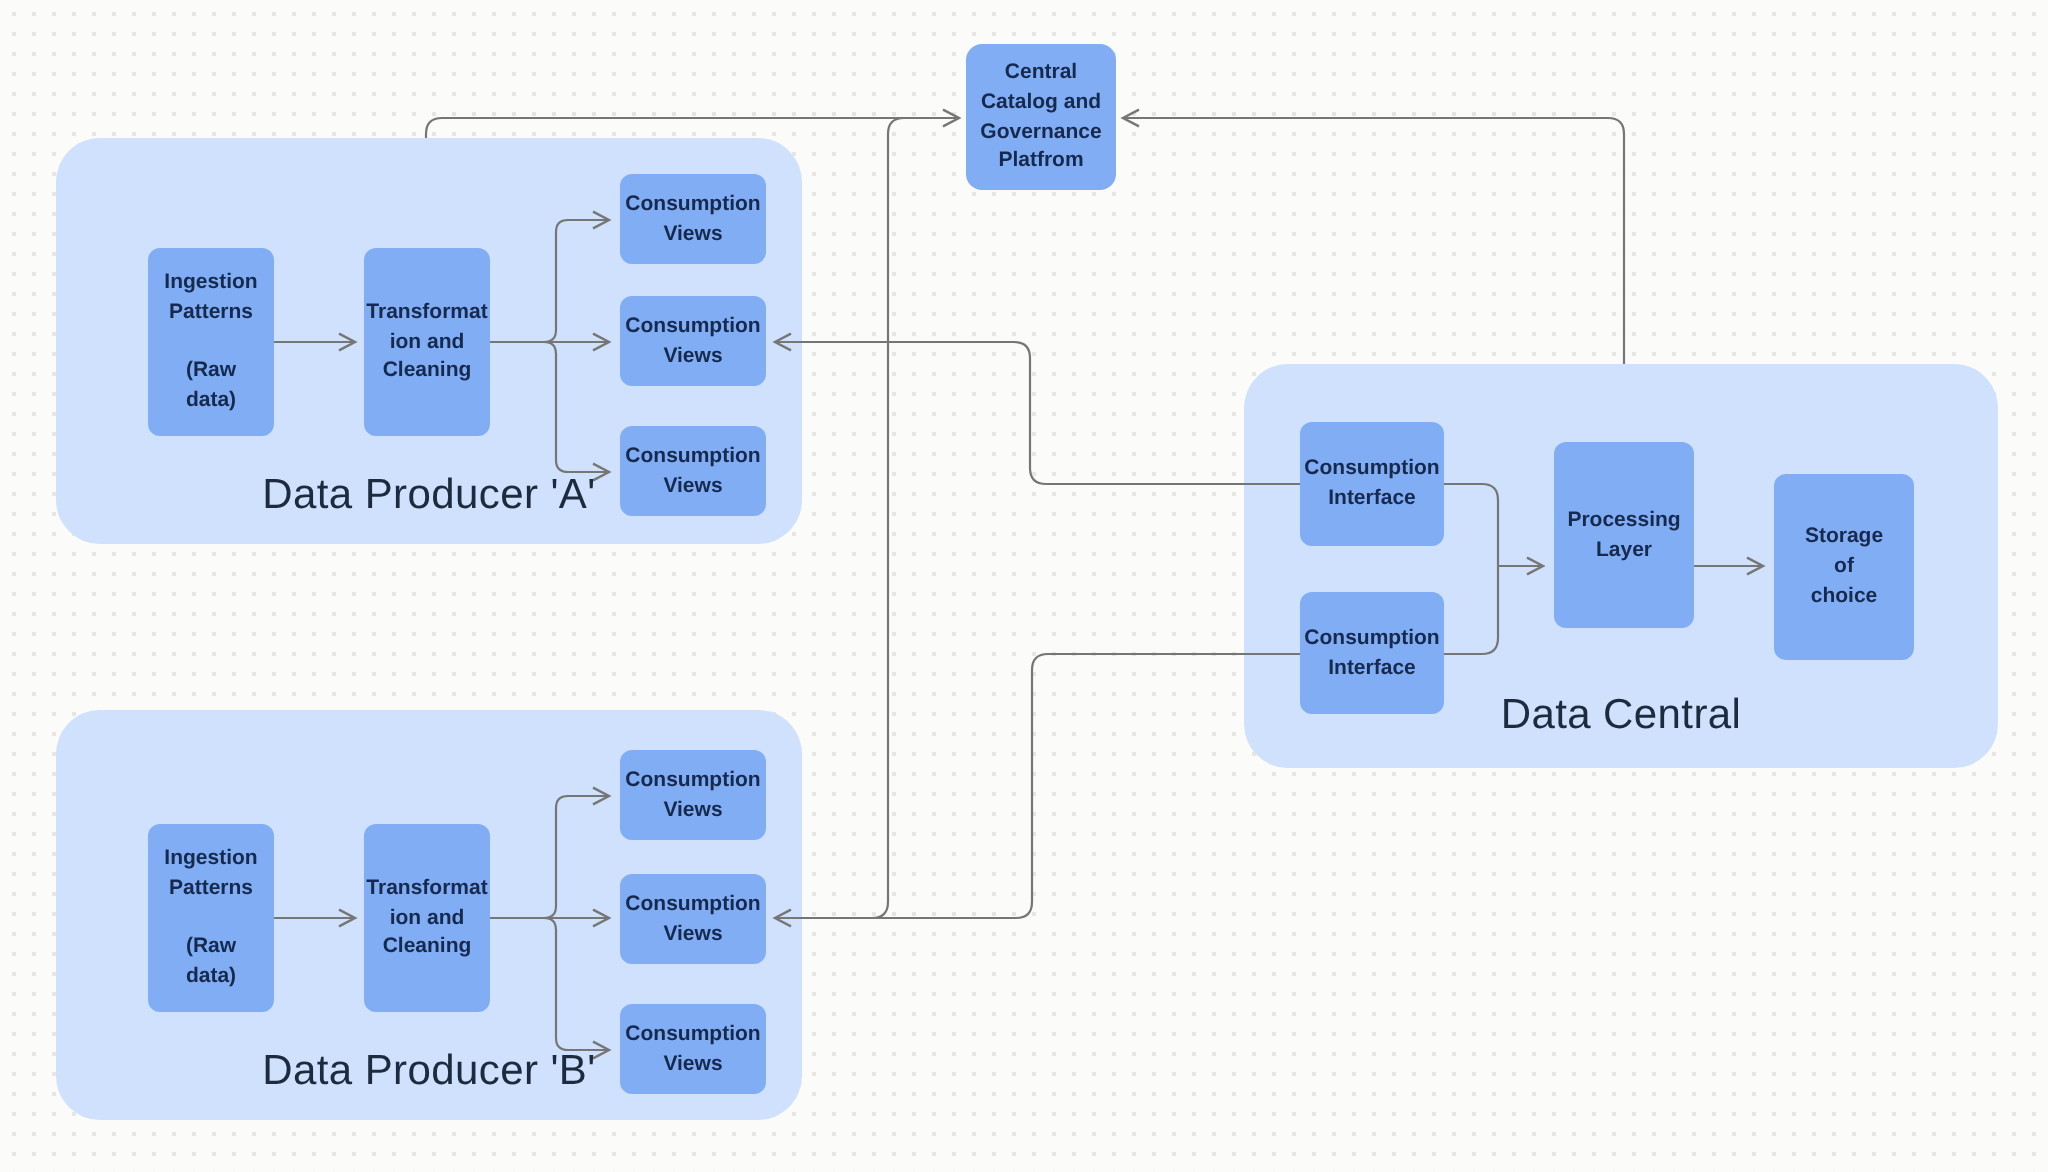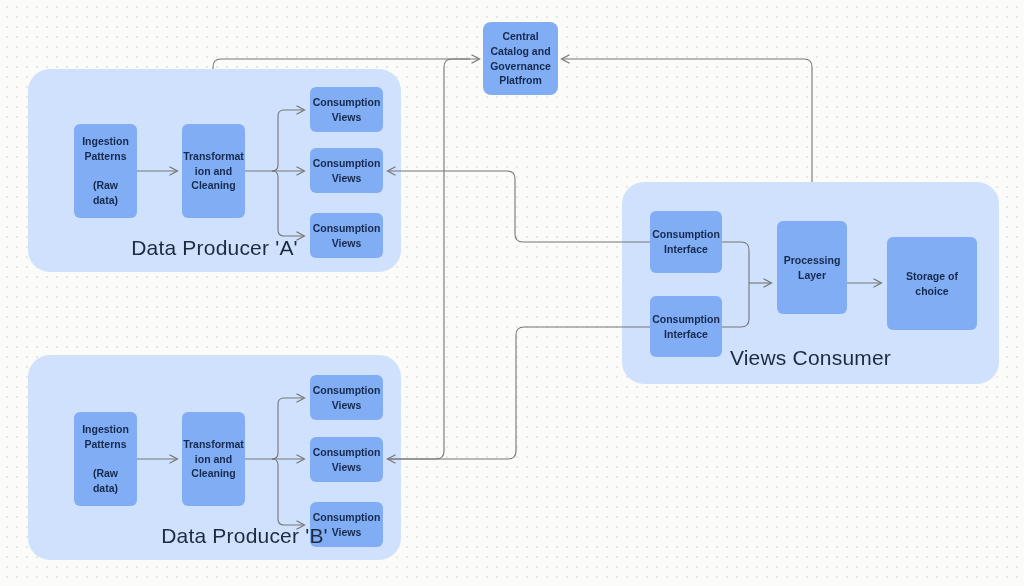--- a/index.html
+++ b/index.html
@@ -56,22 +56,22 @@
 </head>
 <body>
 
 <div class="canvas">
 
   <div class="container" style="left:28px;top:69px;width:373px;height:203px;"></div>
   <div class="container" style="left:28px;top:355px;width:373px;height:205px;"></div>
   <div class="container" style="left:622px;top:182px;width:377px;height:202px;"></div>
 
   <div class="container-title" style="left:28px;width:373px;top:236px;">Data Producer 'A'</div>
-  <div class="container-title" style="left:28px;width:373px;top:524px;margin-left:30px;">Data Producer 'B'</div>
-  <div class="container-title" style="left:622px;width:377px;top:346px;">Views Consumer</div>
+  <div class="container-title" style="left:28px;width:373px;top:524px;">Data Producer 'B'</div>
+  <div class="container-title" style="left:622px;width:377px;top:346px;">Data Central</div>
 
   <svg class="wires" width="1024" height="586" viewBox="0 0 1024 586">
     <defs>
       <marker id="arrow" viewBox="-10 -6 12 12" markerWidth="12" markerHeight="12" refX="-0.5" refY="0" orient="auto" markerUnits="userSpaceOnUse">
         <path d="M -8,-4.2 L 0,0 L -8,4.2" fill="none" stroke="#767676" stroke-width="1.2"></path>
       </marker>
     </defs>
     <g fill="none" stroke="#767676" stroke-width="1.1">
 
       <path d="M 137,171 H 177" marker-end="url(#arrow)"></path>
@@ -162,18 +162,18 @@
 Interface</span>
   </div>
   <div class="node" style="left:650px;top:296px;width:72px;height:61px;">
     <span>Consumption
 Interface</span>
   </div>
   <div class="node" style="left:777px;top:221px;width:70px;height:93px;">
     <span>Processing
 Layer</span>
   </div>
-  <div class="node" style="left:887px;top:237px;width:90px;height:93px;">
+  <div class="node" style="left:887px;top:237px;width:70px;height:93px;">
     <span>Storage of
 choice</span>
   </div>
 
 </div>
 
 </body></html>

